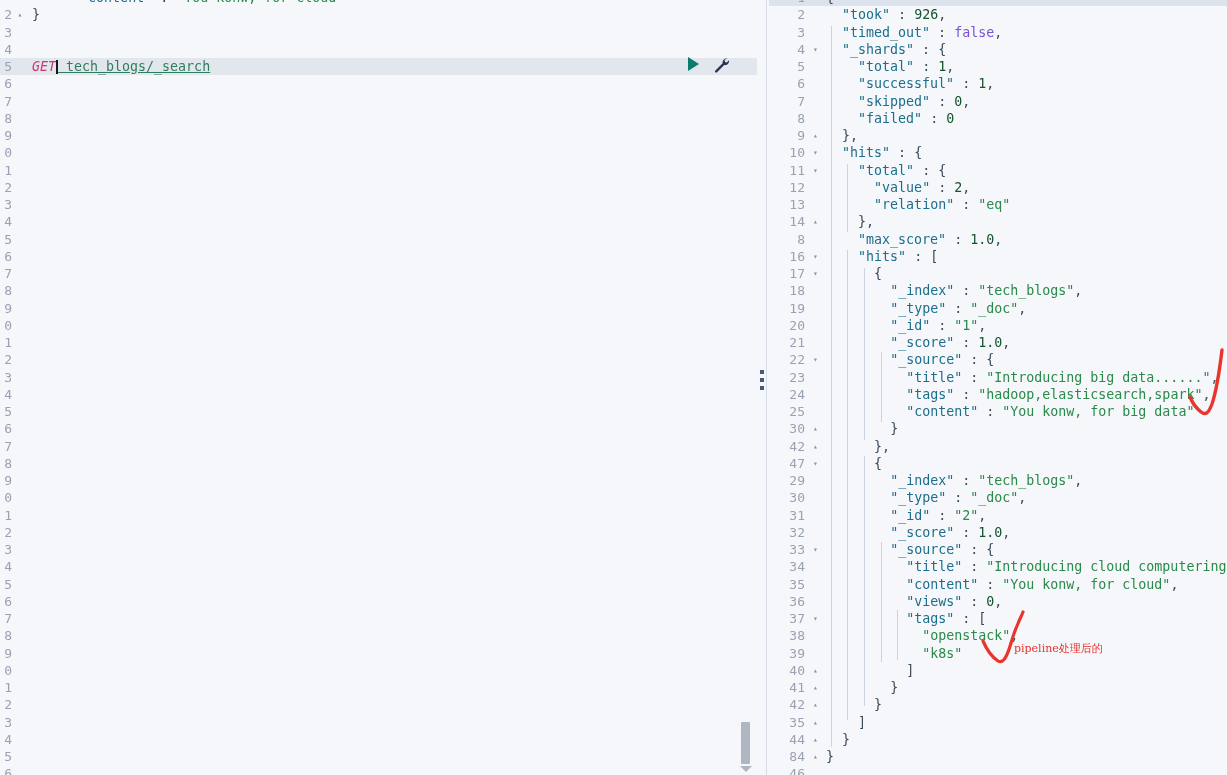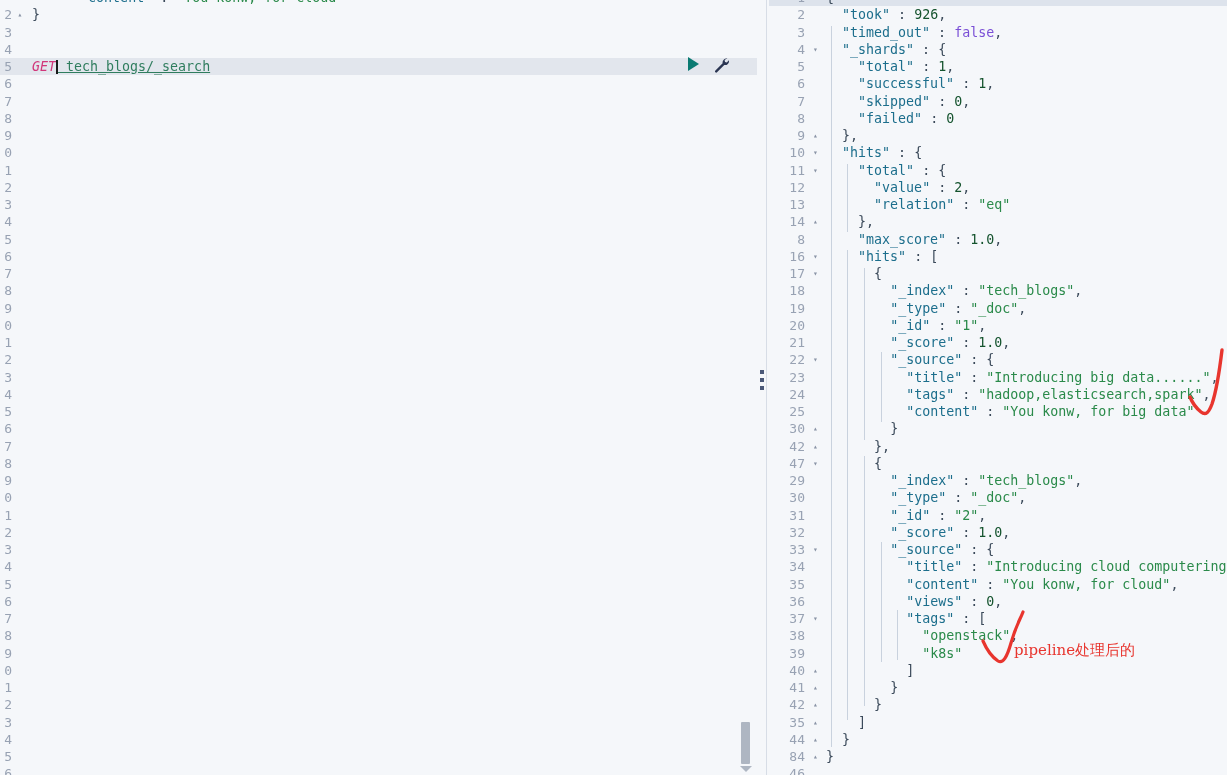--- a/index.html
+++ b/index.html
@@ -174,21 +174,21 @@
   .annot-layer {
     position: absolute;
     inset: 0;
     pointer-events: none;
     z-index: 20;
   }
   .annot-text {
     position: absolute;
     color: #e8352e;
     font-family: "DejaVu Serif", "Liberation Serif", serif;
-    font-size: 15px;
+    font-size: 11px;
     white-space: nowrap;
   }
 </style>
 </head>
 <body>
 
 <div class="console">
 
   <div class="pane left-pane">
     <div class="lines" id="left-lines">

